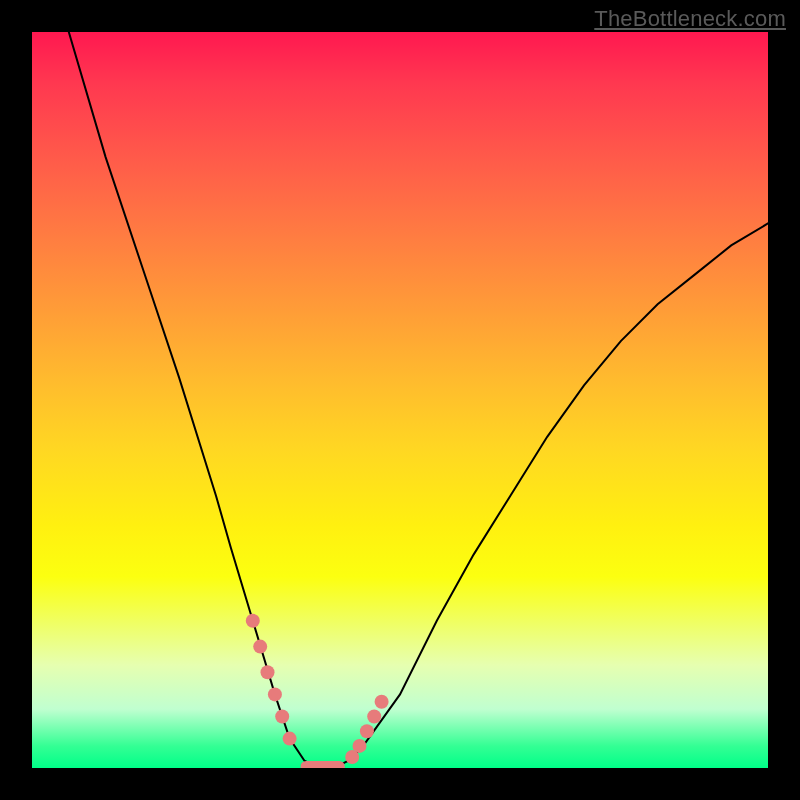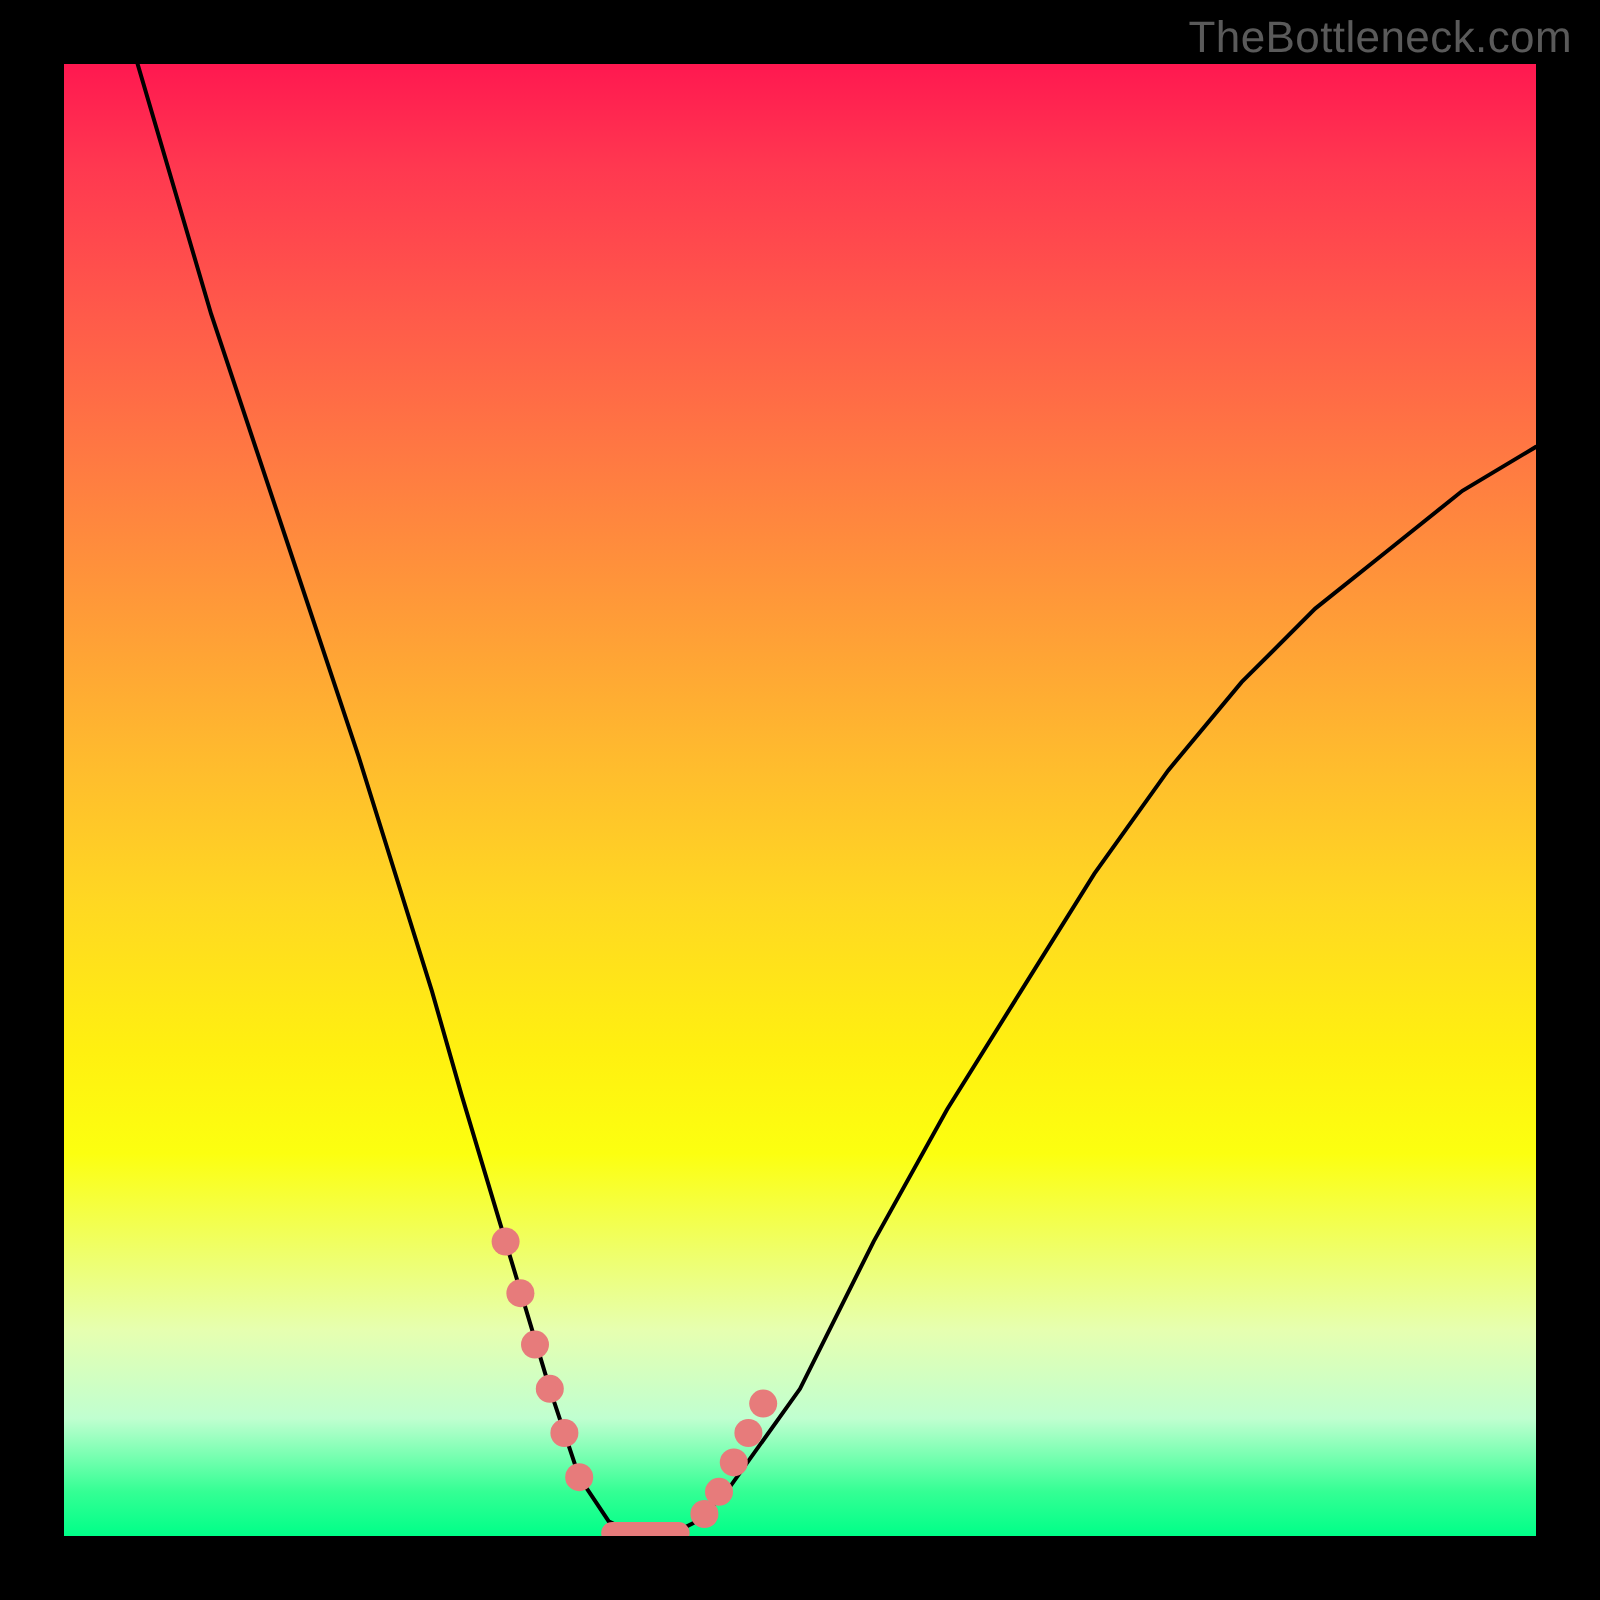--- a/index.html
+++ b/index.html
@@ -42,20 +42,21 @@
   }
   .watermark {
     position: absolute;
     top: 6px;
     right: 14px;
     color: #5a5a5a;
     font-size: 22px;
     font-weight: 500;
     letter-spacing: 0.2px;
     z-index: 10;
+    text-decoration: underline;
   }
   svg.curve {
     position: absolute;
     left: 0;
     top: 0;
     width: 736px;
     height: 736px;
   }
   .curve-path {
     fill: none;

